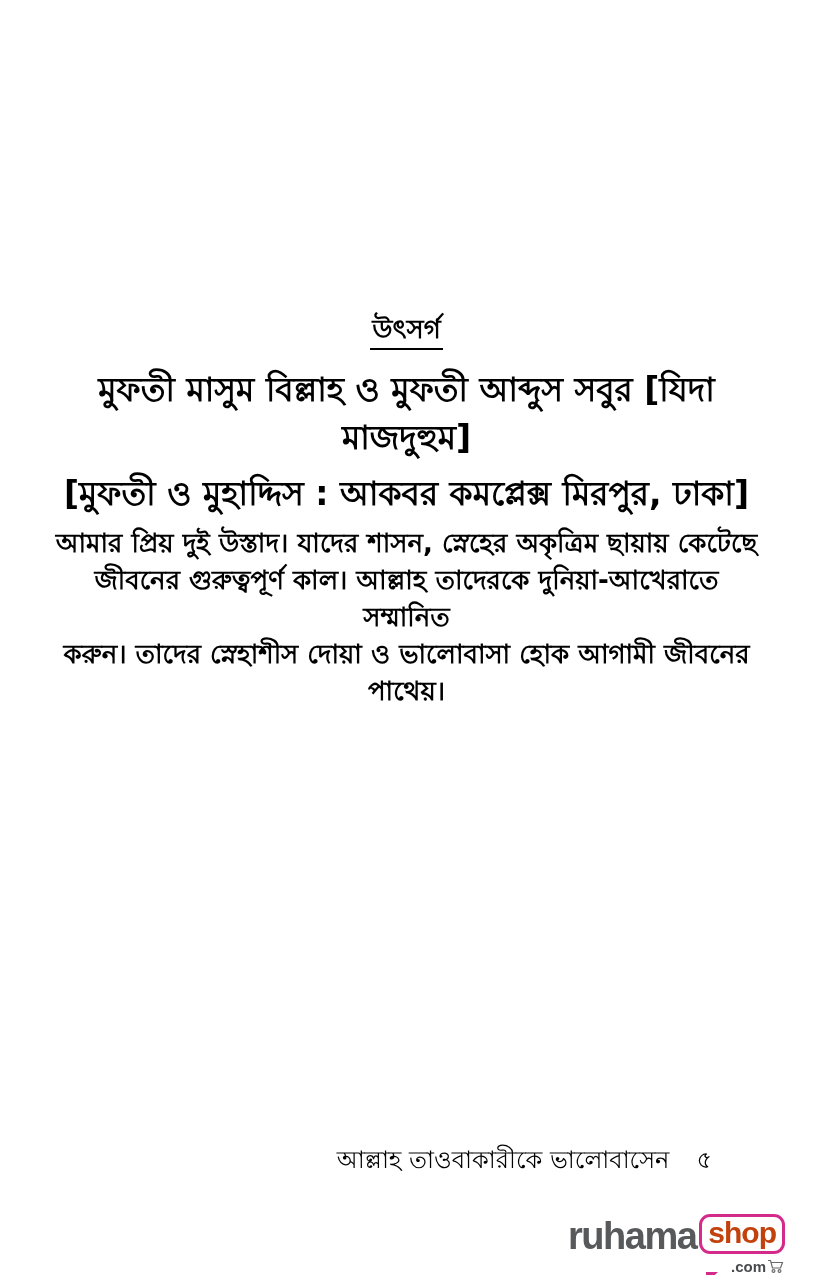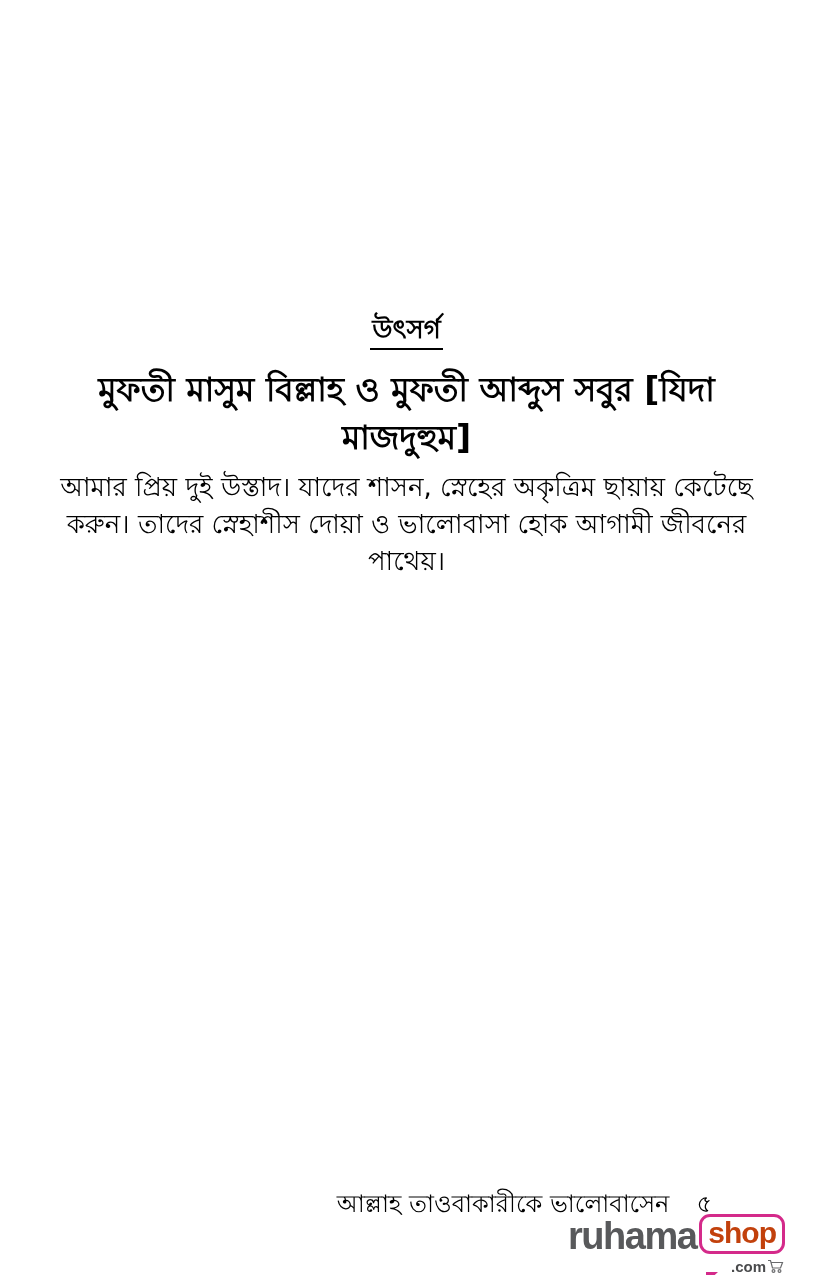--- a/index.html
+++ b/index.html
@@ -41,28 +41,28 @@
   }
   .dedicatee-line.first {
     margin-top: 16px;
   }
   .dedicatee-line.second {
     margin-top: 8px;
   }
   .dedication-body {
     margin-top: 7px;
     font-size: 26px;
-    font-weight: normal;
+    font-weight: bold;
     line-height: 37px;
   }
 
   
   .footer {
     position: absolute;
-    top: 1190px;
+    top: 1146px;
     right: 113px;
     display: flex;
     align-items: baseline;
     gap: 27px;
     font-size: 24px;
     line-height: 1.2;
     color: #000000;
   }
 
   
@@ -131,23 +131,25 @@
 </head>
 <body>
 
 <div class="page">
 
   <div class="dedication">
     <h1 class="dedication-title">উৎসর্গ</h1>
 
     <div class="dedicatee-line first">মুফতী মাসুম বিল্লাহ ও মুফতী আব্দুস সবুর [যিদা মাজদুহুম]</div>
 
+    <div class="dedicatee-line second">[মুফতী ও মুহাদ্দিস : আকবর কমপ্লেক্স মিরপুর, ঢাকা]</div>
 
     <div class="dedication-body">
       <div>আমার প্রিয় দুই উস্তাদ। যাদের শাসন, স্নেহের অকৃত্রিম ছায়ায় কেটেছে</div>
+      <div>জীবনের গুরুত্বপূর্ণ কাল। আল্লাহ তাদেরকে দুনিয়া-আখেরাতে সম্মানিত</div>
       <div>করুন। তাদের স্নেহাশীস দোয়া ও ভালোবাসা হোক আগামী জীবনের</div>
       <div>পাথেয়।</div>
     </div>
   </div>
 
   <div class="footer">
     <span>আল্লাহ তাওবাকারীকে ভালোবাসেন</span>
     <span>৫</span>
   </div>
 

